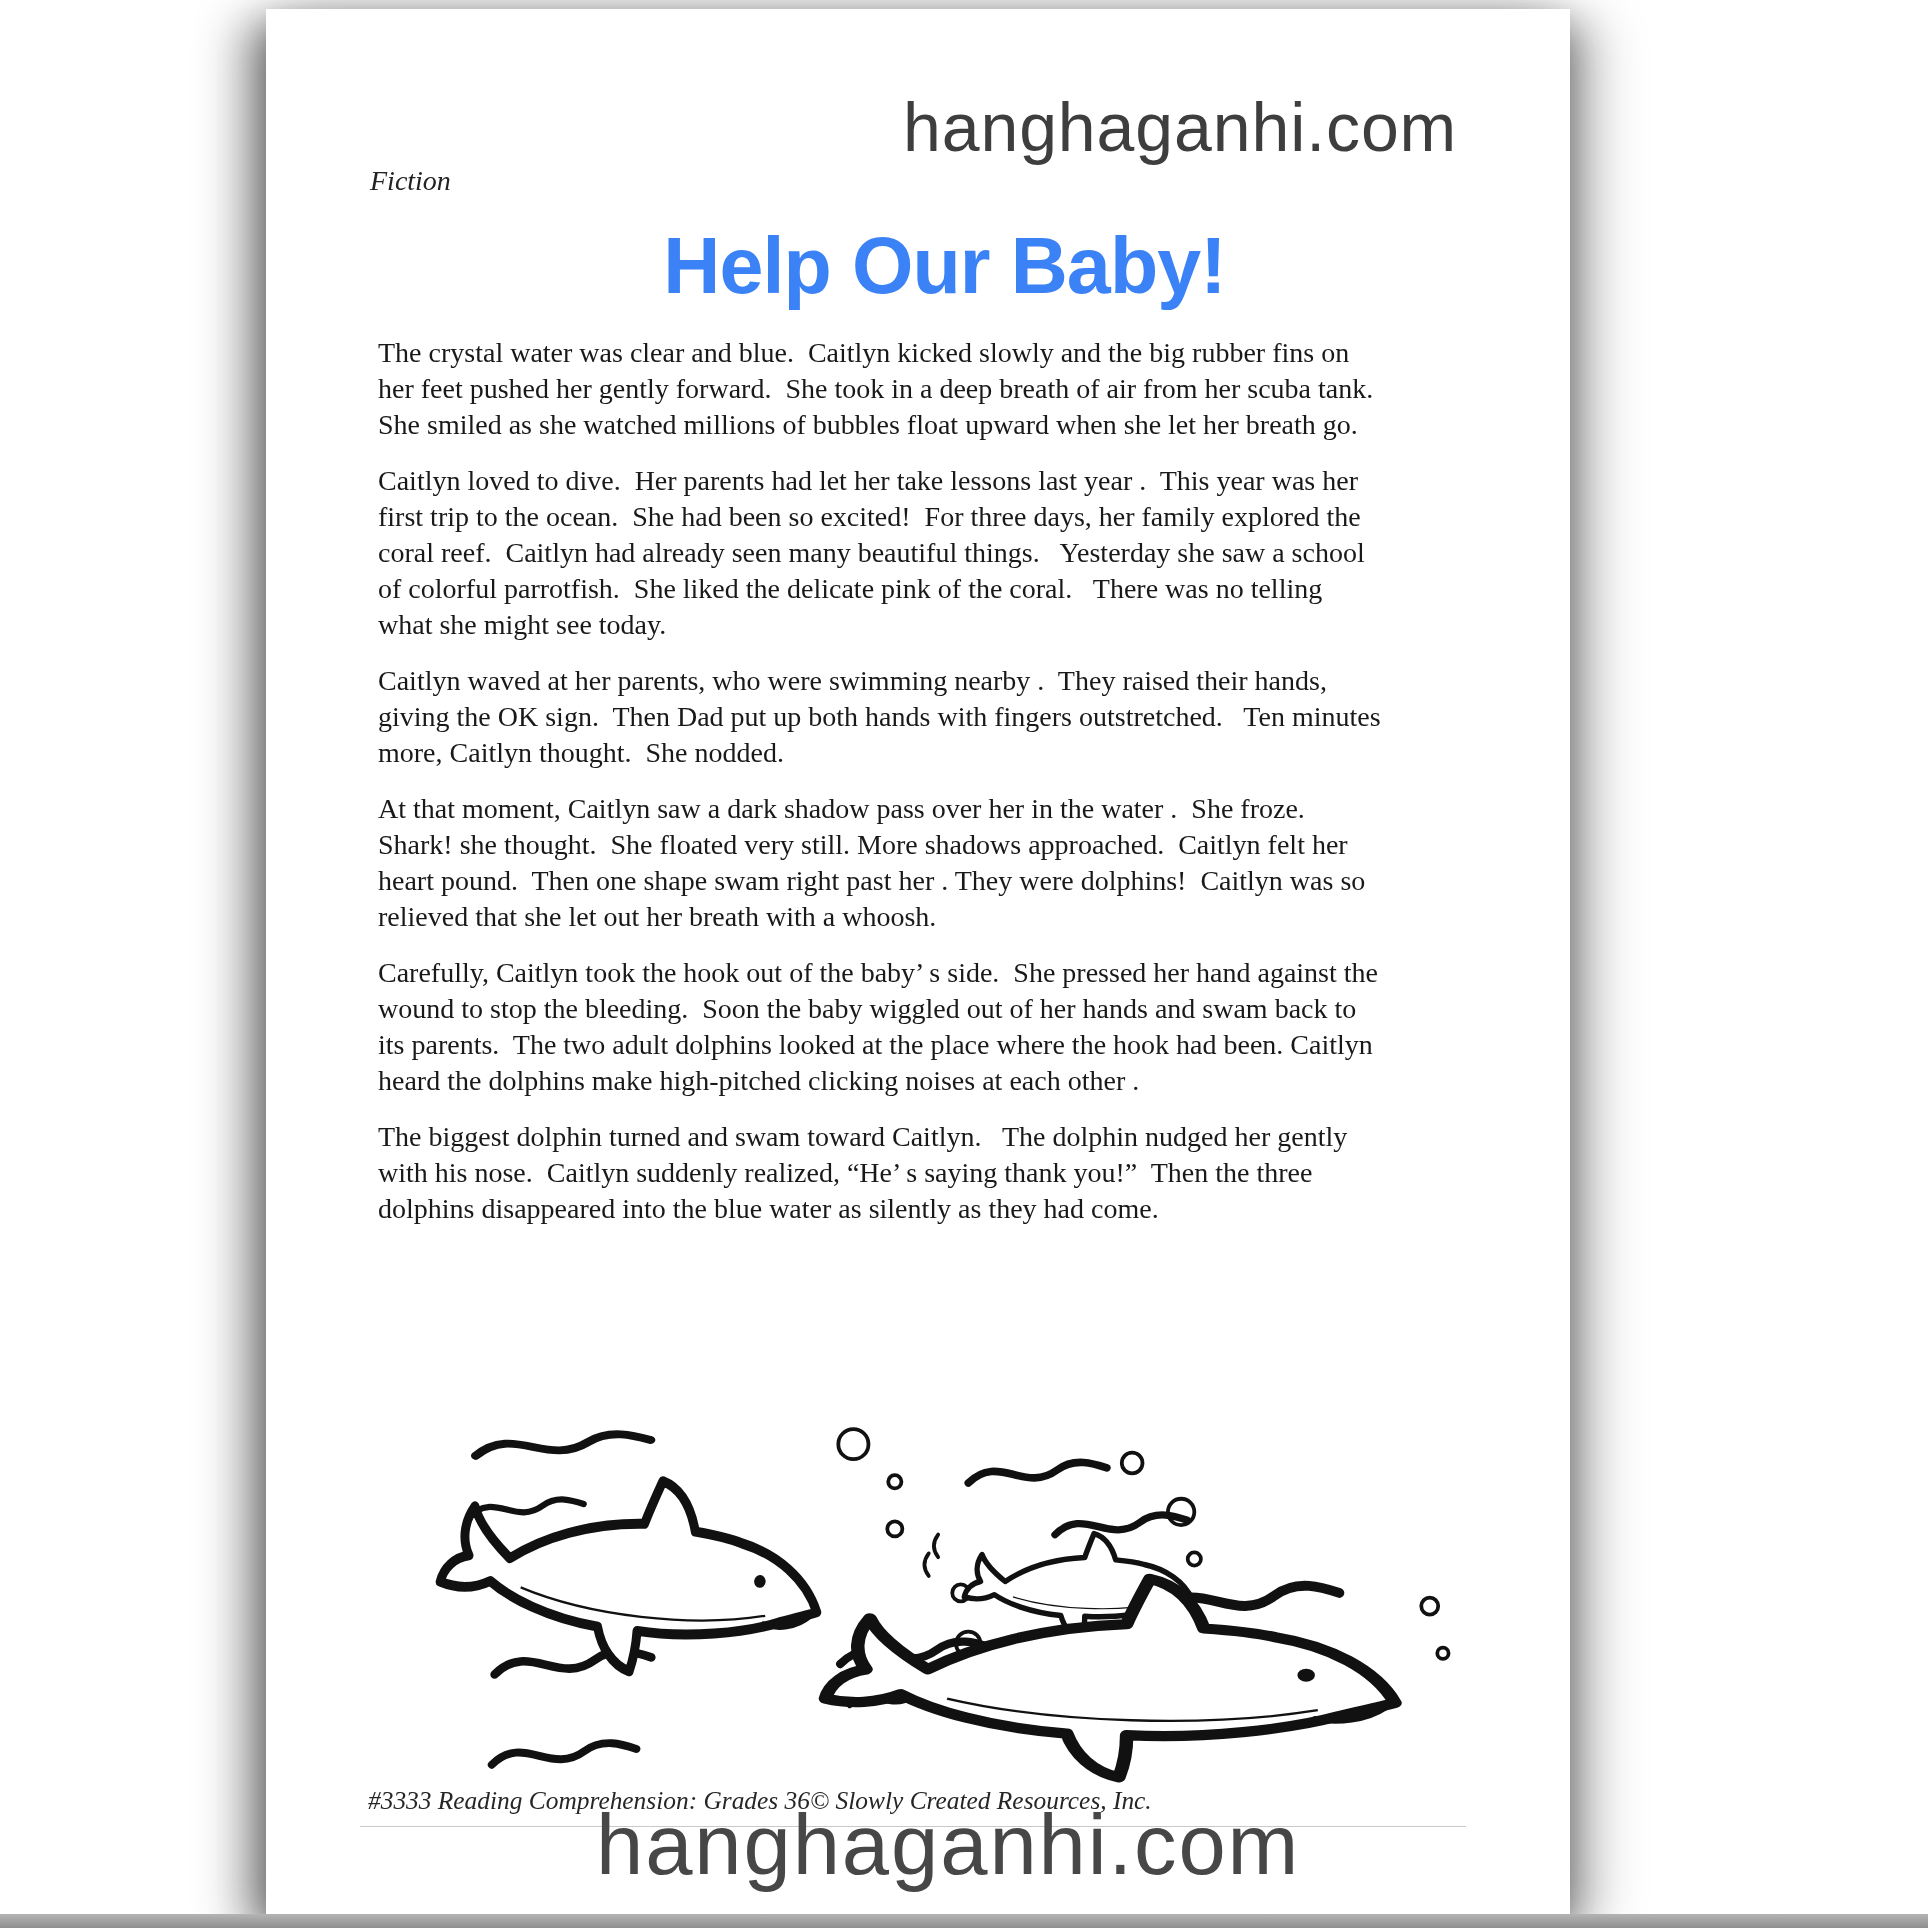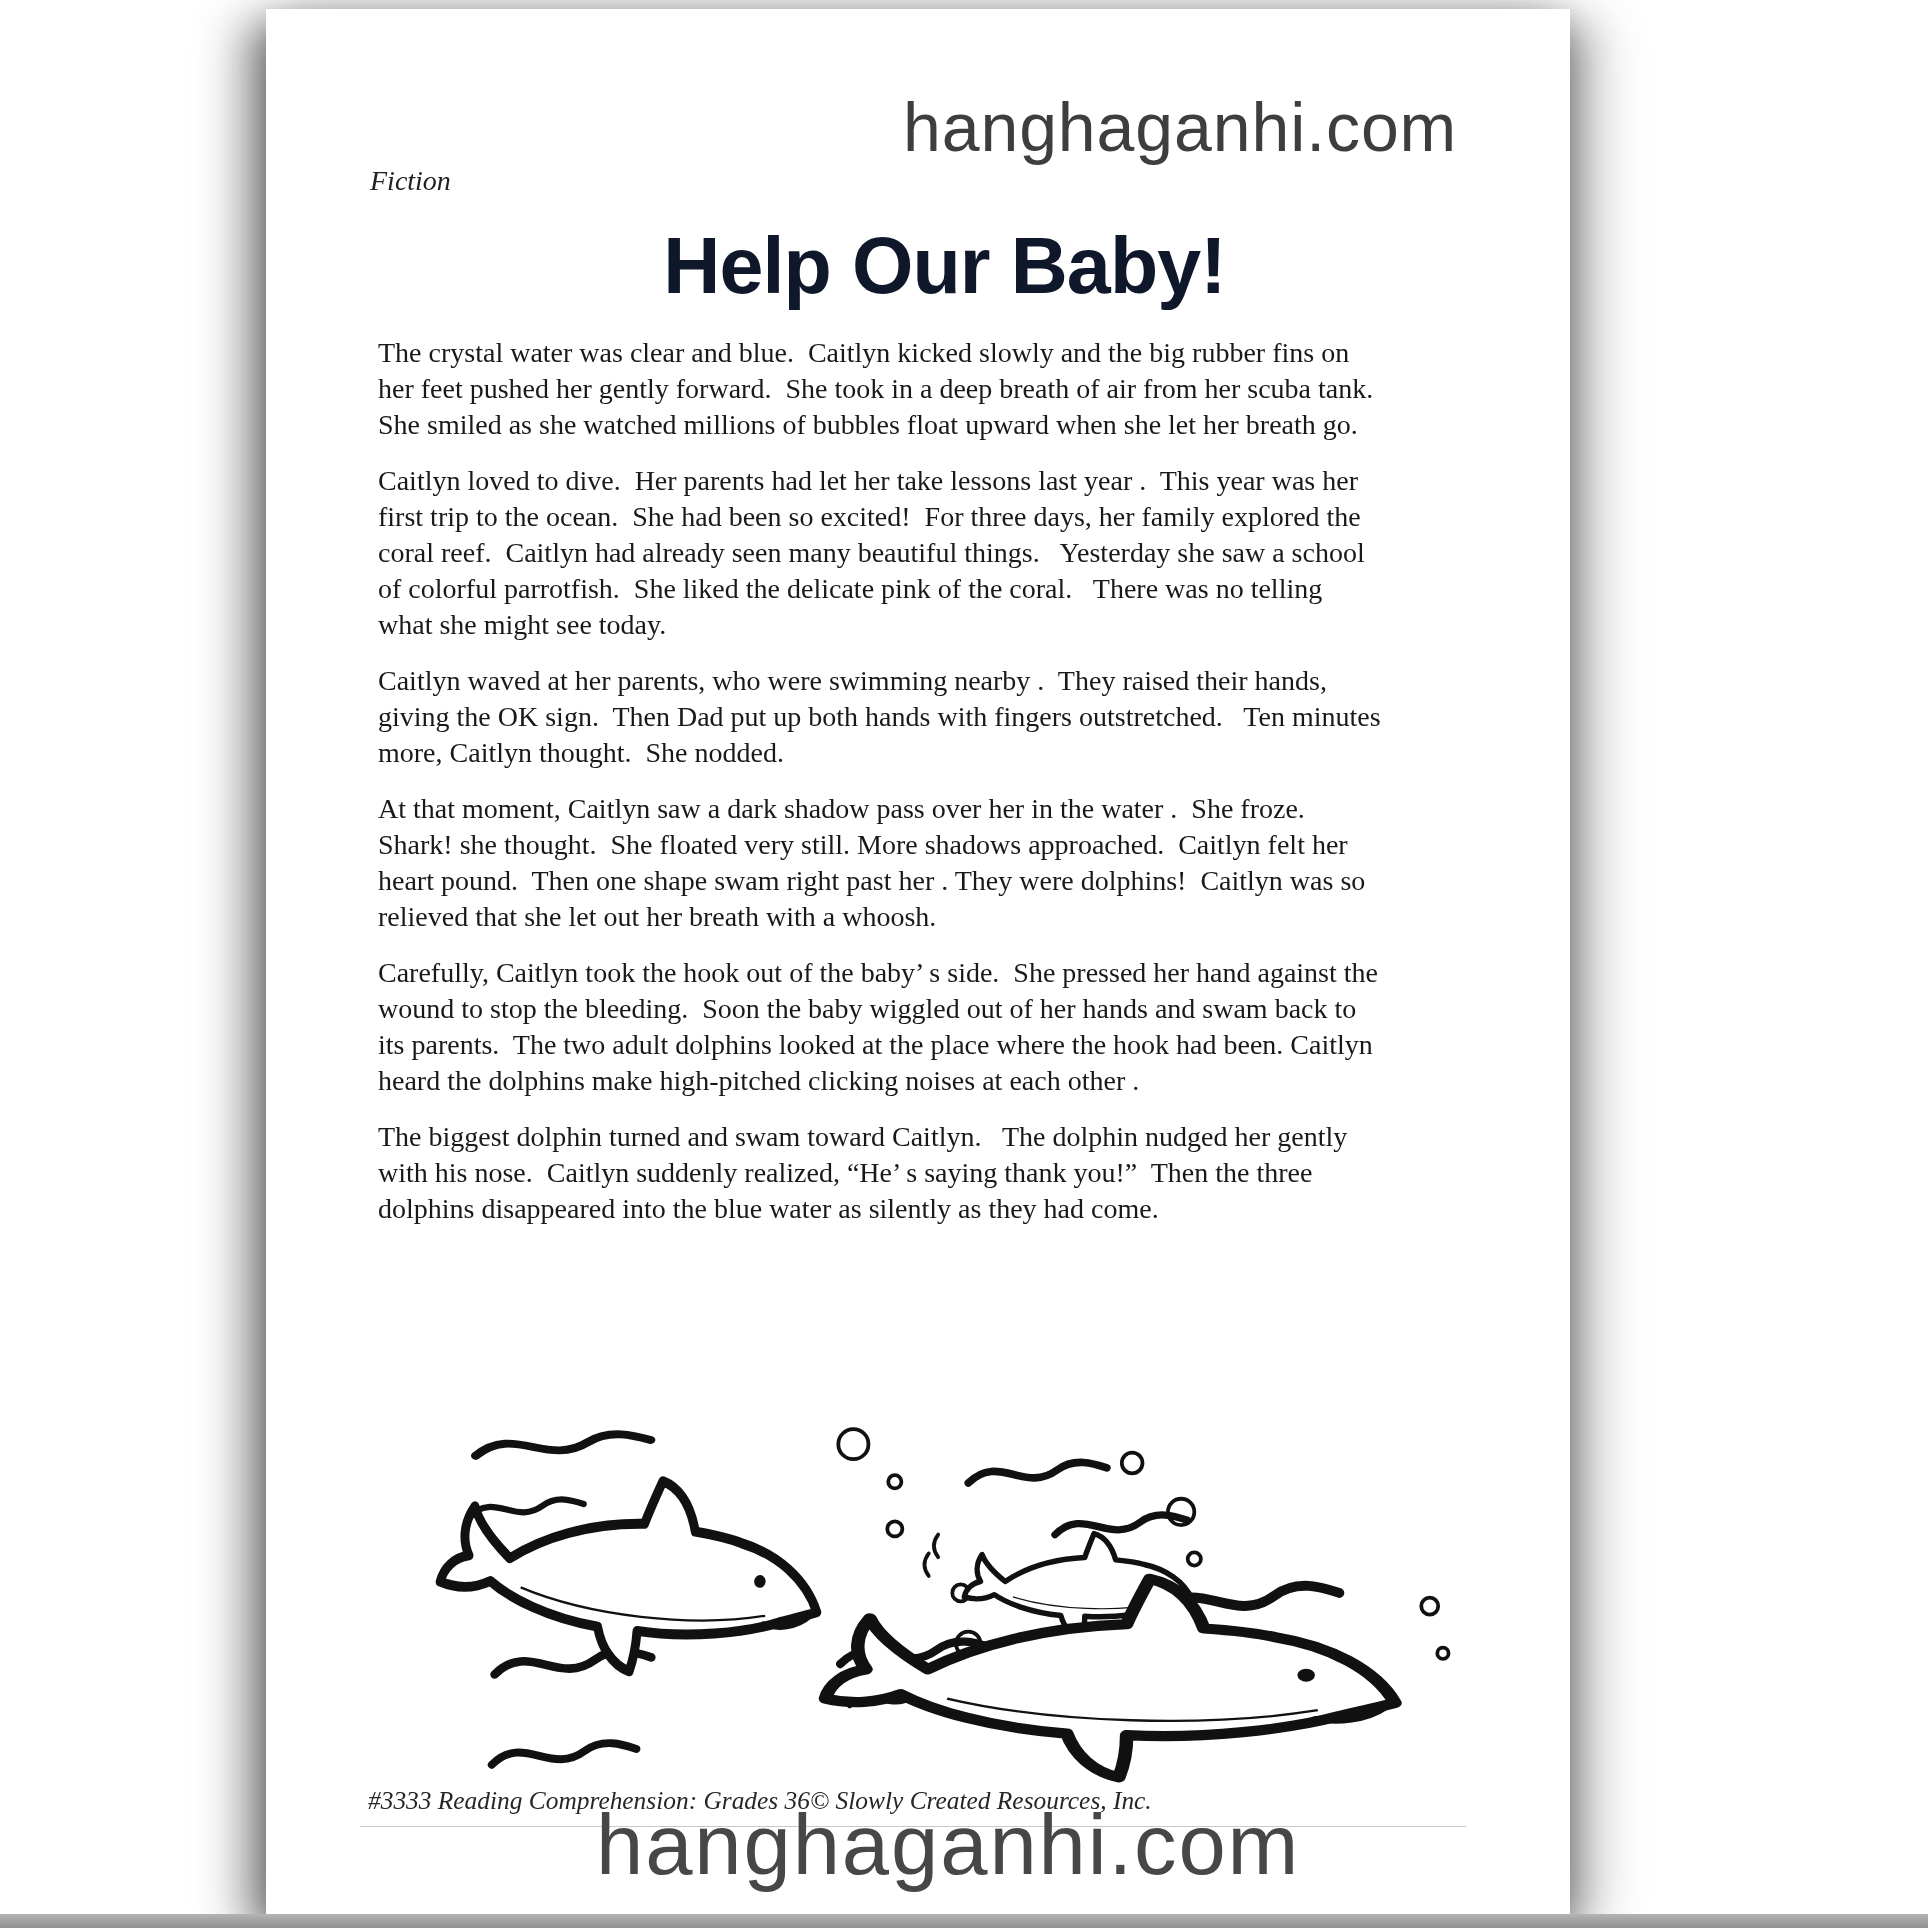--- a/index.html
+++ b/index.html
@@ -21,21 +21,21 @@
     font-size:68px;font-weight:400;color:#3e3e3e;letter-spacing:0.9px;
     white-space:nowrap;
   }
   .fiction{
     position:absolute;left:104px;top:156px;
     font:italic 28px/32px "Liberation Serif",serif;color:#222;
   }
   .title{
     position:absolute;left:104px;top:211px;width:1149px;text-align:center;
     font-family:"Liberation Sans",sans-serif;
-    font-size:79px;font-weight:bold;letter-spacing:-0.9px;color:#0f172a;
+    font-size:79px;font-weight:bold;letter-spacing:-0.9px;color:#3b82f6;
     white-space:nowrap;
   }
   .text-col{
     position:absolute;left:104px;top:326px;width:1168px;
     font:28px/36px "Liberation Serif",serif;color:#191919;
   }
   .text-col p{margin:0 0 20px 8px;white-space:pre;}
   .illustration{
     position:absolute;left:137px;top:1405px;width:1059px;height:388px;
   }

